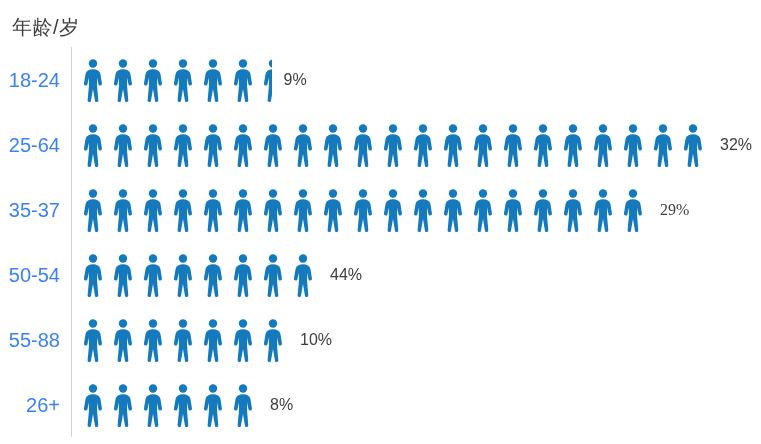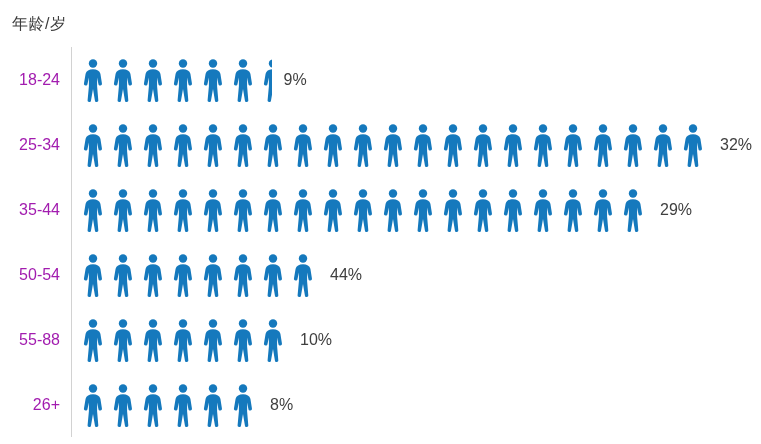--- a/index.html
+++ b/index.html
@@ -21,21 +21,21 @@
     left: 0;
     top: 0;
     width: 761px;
     height: 444px;
   }
 
   #axis-title {
     position: absolute;
     left: 12px;
     top: 14px;
-    font-size: 16px;
+    font-size: 20px;
     color: #3d3d3d;
     letter-spacing: 0.5px;
     white-space: nowrap;
   }
 
   #axis-line {
     position: absolute;
     left: 71px;
     top: 47px;
     width: 1px;
@@ -54,22 +54,22 @@
     position: relative;
     height: 65px;
     width: 761px;
   }
 
   .row-label {
     position: absolute;
     left: 0;
     width: 60px;
     text-align: right;
-    font-size: 16px;
-    color: #a21caf;
+    font-size: 20px;
+    color: #3b82f6;
     top: 50%;
     transform: translateY(-50%);
     white-space: nowrap;
   }
 
   .icons-area {
     position: absolute;
     left: 78px;
     top: 0;
     height: 65px;
@@ -160,21 +160,21 @@
           <span class="person-icon partial" style="width: 13.5px; flex: 0 0 13.5px;">
             <svg viewBox="0 0 30 45" width="30" height="45">
               <circle cx="15" cy="6.5" r="4.2" fill="#1579bd"></circle>
               <path d="M15 12.2 c-4.0 0 -6.6 1.5 -7.4 4.6 L6.0 26.2 c-0.3 1.3 0.4 2.2 1.5 2.3 c1.1 0.1 1.8 -0.5 2.0 -1.6 L10.9 20.4 L10.9 29.2 L9.6 43.3 c-0.1 1.0 0.5 1.6 1.6 1.6 c1.1 0 1.7 -0.5 1.8 -1.5 L15 32.0 L16.9 43.4 c0.1 1.0 0.7 1.5 1.8 1.5 c1.1 0 1.7 -0.6 1.6 -1.6 L19.1 29.2 L19.1 20.4 L20.4 26.9 c0.2 1.1 0.9 1.7 2.0 1.6 c1.1 -0.1 1.8 -1.0 1.5 -2.3 L22.4 16.8 C21.6 13.7 19.0 12.2 15 12.2 Z" fill="#1579bd"></path>
             </svg>
           </span>
         </div>
         <div class="row-value" style="left: 283.5px;">9%</div>
       </div>
       <div class="pic-row">
-        <div class="row-label">25-34</div>
+        <div class="row-label">25-64</div>
         <div class="icons-area">
           <span class="person-icon">
             <svg viewBox="0 0 30 45" width="30" height="45">
               <circle cx="15" cy="6.5" r="4.2" fill="#1579bd"></circle>
               <path d="M15 12.2 c-4.0 0 -6.6 1.5 -7.4 4.6 L6.0 26.2 c-0.3 1.3 0.4 2.2 1.5 2.3 c1.1 0.1 1.8 -0.5 2.0 -1.6 L10.9 20.4 L10.9 29.2 L9.6 43.3 c-0.1 1.0 0.5 1.6 1.6 1.6 c1.1 0 1.7 -0.5 1.8 -1.5 L15 32.0 L16.9 43.4 c0.1 1.0 0.7 1.5 1.8 1.5 c1.1 0 1.7 -0.6 1.6 -1.6 L19.1 29.2 L19.1 20.4 L20.4 26.9 c0.2 1.1 0.9 1.7 2.0 1.6 c1.1 -0.1 1.8 -1.0 1.5 -2.3 L22.4 16.8 C21.6 13.7 19.0 12.2 15 12.2 Z" fill="#1579bd"></path>
             </svg>
           </span>
           <span class="person-icon">
             <svg viewBox="0 0 30 45" width="30" height="45">
               <circle cx="15" cy="6.5" r="4.2" fill="#1579bd"></circle>
@@ -292,21 +292,21 @@
           <span class="person-icon">
             <svg viewBox="0 0 30 45" width="30" height="45">
               <circle cx="15" cy="6.5" r="4.2" fill="#1579bd"></circle>
               <path d="M15 12.2 c-4.0 0 -6.6 1.5 -7.4 4.6 L6.0 26.2 c-0.3 1.3 0.4 2.2 1.5 2.3 c1.1 0.1 1.8 -0.5 2.0 -1.6 L10.9 20.4 L10.9 29.2 L9.6 43.3 c-0.1 1.0 0.5 1.6 1.6 1.6 c1.1 0 1.7 -0.5 1.8 -1.5 L15 32.0 L16.9 43.4 c0.1 1.0 0.7 1.5 1.8 1.5 c1.1 0 1.7 -0.6 1.6 -1.6 L19.1 29.2 L19.1 20.4 L20.4 26.9 c0.2 1.1 0.9 1.7 2.0 1.6 c1.1 -0.1 1.8 -1.0 1.5 -2.3 L22.4 16.8 C21.6 13.7 19.0 12.2 15 12.2 Z" fill="#1579bd"></path>
             </svg>
           </span>
         </div>
         <div class="row-value" style="left: 720px;">32%</div>
       </div>
       <div class="pic-row">
-        <div class="row-label">35-44</div>
+        <div class="row-label">35-37</div>
         <div class="icons-area">
           <span class="person-icon">
             <svg viewBox="0 0 30 45" width="30" height="45">
               <circle cx="15" cy="6.5" r="4.2" fill="#1579bd"></circle>
               <path d="M15 12.2 c-4.0 0 -6.6 1.5 -7.4 4.6 L6.0 26.2 c-0.3 1.3 0.4 2.2 1.5 2.3 c1.1 0.1 1.8 -0.5 2.0 -1.6 L10.9 20.4 L10.9 29.2 L9.6 43.3 c-0.1 1.0 0.5 1.6 1.6 1.6 c1.1 0 1.7 -0.5 1.8 -1.5 L15 32.0 L16.9 43.4 c0.1 1.0 0.7 1.5 1.8 1.5 c1.1 0 1.7 -0.6 1.6 -1.6 L19.1 29.2 L19.1 20.4 L20.4 26.9 c0.2 1.1 0.9 1.7 2.0 1.6 c1.1 -0.1 1.8 -1.0 1.5 -2.3 L22.4 16.8 C21.6 13.7 19.0 12.2 15 12.2 Z" fill="#1579bd"></path>
             </svg>
           </span>
           <span class="person-icon">
             <svg viewBox="0 0 30 45" width="30" height="45">
               <circle cx="15" cy="6.5" r="4.2" fill="#1579bd"></circle>
@@ -409,21 +409,21 @@
               <path d="M15 12.2 c-4.0 0 -6.6 1.5 -7.4 4.6 L6.0 26.2 c-0.3 1.3 0.4 2.2 1.5 2.3 c1.1 0.1 1.8 -0.5 2.0 -1.6 L10.9 20.4 L10.9 29.2 L9.6 43.3 c-0.1 1.0 0.5 1.6 1.6 1.6 c1.1 0 1.7 -0.5 1.8 -1.5 L15 32.0 L16.9 43.4 c0.1 1.0 0.7 1.5 1.8 1.5 c1.1 0 1.7 -0.6 1.6 -1.6 L19.1 29.2 L19.1 20.4 L20.4 26.9 c0.2 1.1 0.9 1.7 2.0 1.6 c1.1 -0.1 1.8 -1.0 1.5 -2.3 L22.4 16.8 C21.6 13.7 19.0 12.2 15 12.2 Z" fill="#1579bd"></path>
             </svg>
           </span>
           <span class="person-icon">
             <svg viewBox="0 0 30 45" width="30" height="45">
               <circle cx="15" cy="6.5" r="4.2" fill="#1579bd"></circle>
               <path d="M15 12.2 c-4.0 0 -6.6 1.5 -7.4 4.6 L6.0 26.2 c-0.3 1.3 0.4 2.2 1.5 2.3 c1.1 0.1 1.8 -0.5 2.0 -1.6 L10.9 20.4 L10.9 29.2 L9.6 43.3 c-0.1 1.0 0.5 1.6 1.6 1.6 c1.1 0 1.7 -0.5 1.8 -1.5 L15 32.0 L16.9 43.4 c0.1 1.0 0.7 1.5 1.8 1.5 c1.1 0 1.7 -0.6 1.6 -1.6 L19.1 29.2 L19.1 20.4 L20.4 26.9 c0.2 1.1 0.9 1.7 2.0 1.6 c1.1 -0.1 1.8 -1.0 1.5 -2.3 L22.4 16.8 C21.6 13.7 19.0 12.2 15 12.2 Z" fill="#1579bd"></path>
             </svg>
           </span>
         </div>
-        <div class="row-value" style="left: 660px;">29%</div>
+        <div class="row-value" style="left: 660px; font-family: Liberation Serif, serif;">29%</div>
       </div>
       <div class="pic-row">
         <div class="row-label">50-54</div>
         <div class="icons-area">
           <span class="person-icon">
             <svg viewBox="0 0 30 45" width="30" height="45">
               <circle cx="15" cy="6.5" r="4.2" fill="#1579bd"></circle>
               <path d="M15 12.2 c-4.0 0 -6.6 1.5 -7.4 4.6 L6.0 26.2 c-0.3 1.3 0.4 2.2 1.5 2.3 c1.1 0.1 1.8 -0.5 2.0 -1.6 L10.9 20.4 L10.9 29.2 L9.6 43.3 c-0.1 1.0 0.5 1.6 1.6 1.6 c1.1 0 1.7 -0.5 1.8 -1.5 L15 32.0 L16.9 43.4 c0.1 1.0 0.7 1.5 1.8 1.5 c1.1 0 1.7 -0.6 1.6 -1.6 L19.1 29.2 L19.1 20.4 L20.4 26.9 c0.2 1.1 0.9 1.7 2.0 1.6 c1.1 -0.1 1.8 -1.0 1.5 -2.3 L22.4 16.8 C21.6 13.7 19.0 12.2 15 12.2 Z" fill="#1579bd"></path>
             </svg>
           </span>

